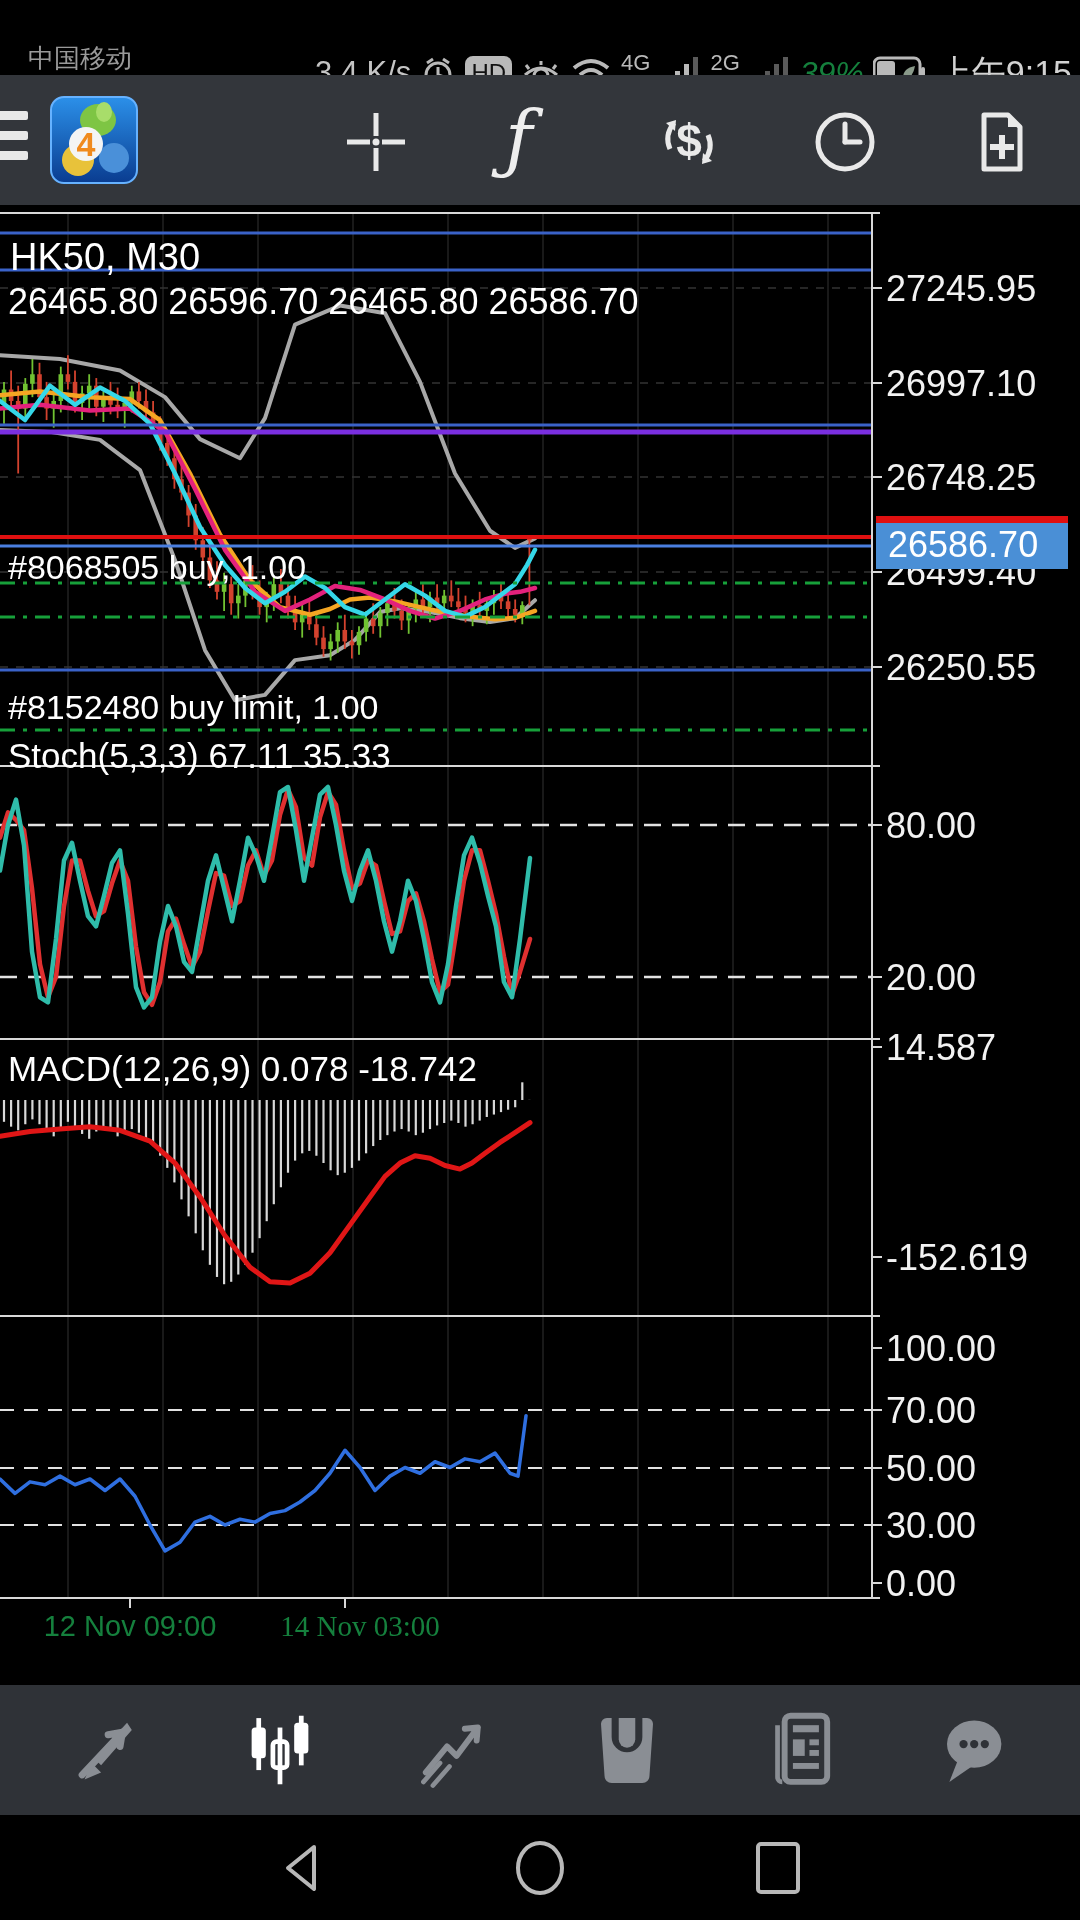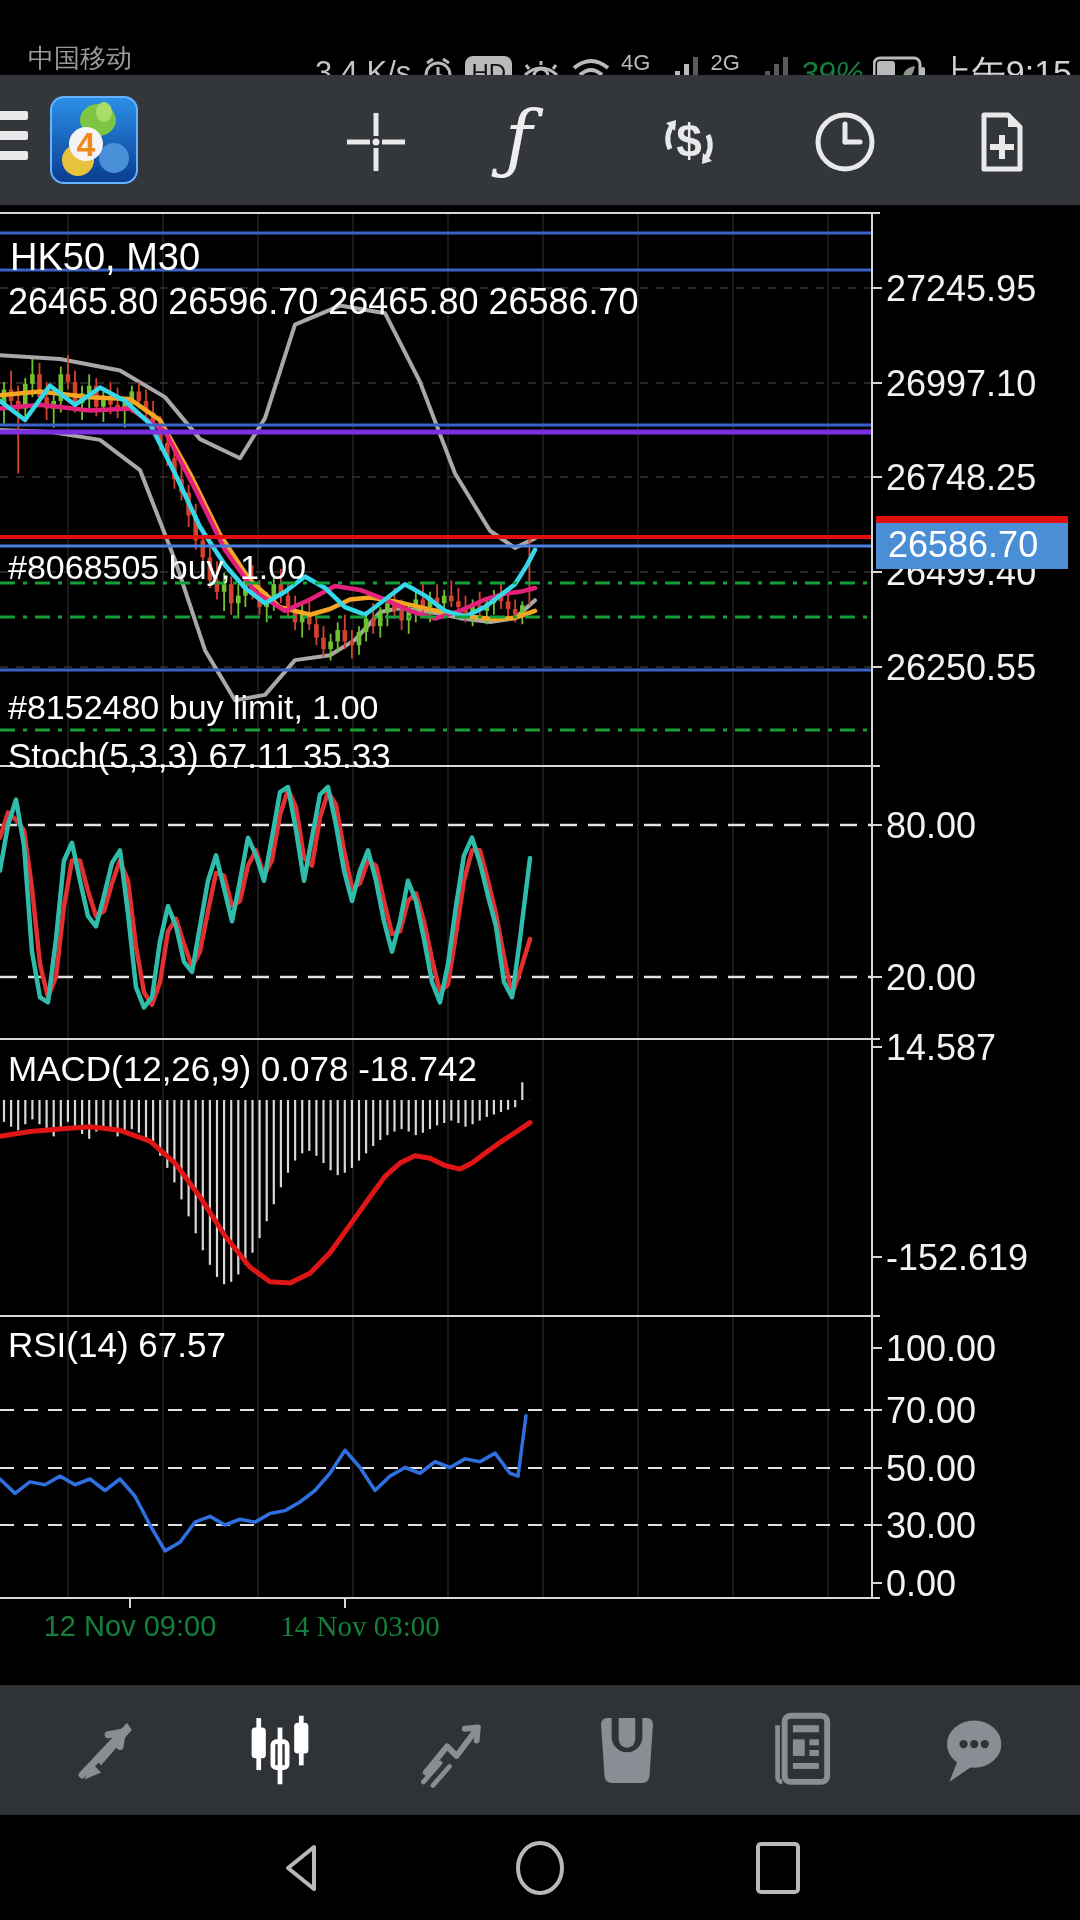--- a/index.html
+++ b/index.html
@@ -448,21 +448,20 @@
       <line x1="21" y1="38" x2="45" y2="38" stroke="currentColor" stroke-width="6"></line>
     </svg>
   </div>
 
   <div class="ovl sym" style="left:10px;top:236px;">HK50, M30</div>
   <div class="ovl ohlc" style="left:8px;top:281px;">26465.80 26596.70 26465.80 26586.70</div>
   <div class="ovl order" style="left:8px;top:548px;">#8068505 buy, 1.00</div>
   <div class="ovl order" style="left:8px;top:688px;">#8152480 buy limit, 1.00</div>
   <div class="ovl ind" style="left:8px;top:736px;">Stoch(5,3,3) 67.11 35.33</div>
   <div class="ovl ind" style="left:8px;top:1049px;">MACD(12,26,9) 0.078 -18.742</div>
-  <div class="ovl ind" style="left:8px;top:1325px;">RSI(14) 67.57</div>
   <div class="ovl time-lbl" style="left:130px;top:1610px;">12 Nov 09:00</div>
   <div class="ovl time-lbl" style="left:360px;top:1610px;font-family:Liberation Serif, serif;">14 Nov 03:00</div>
 
   <div class="bottom-nav">
     <svg class="bn-ic" viewBox="0 0 66 66">
       <path d="M12,54 L46,18 M46,18 l-12,2 M46,18 l-2,12" fill="none" stroke="#8a8e94" stroke-width="6" stroke-linecap="round" stroke-linejoin="round"></path>
       <path d="M50,10 L22,40 l6,6 L54,16 z M20,44 l-6,14 14,-6 z" fill="#8a8e94"></path>
     </svg>
     <svg class="bn-ic" viewBox="0 0 66 66">
       <line x1="15" y1="6" x2="15" y2="50" stroke="#fff" stroke-width="4"></line>

